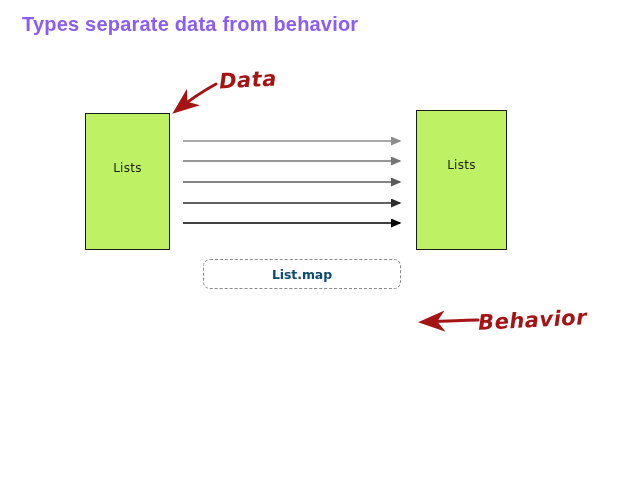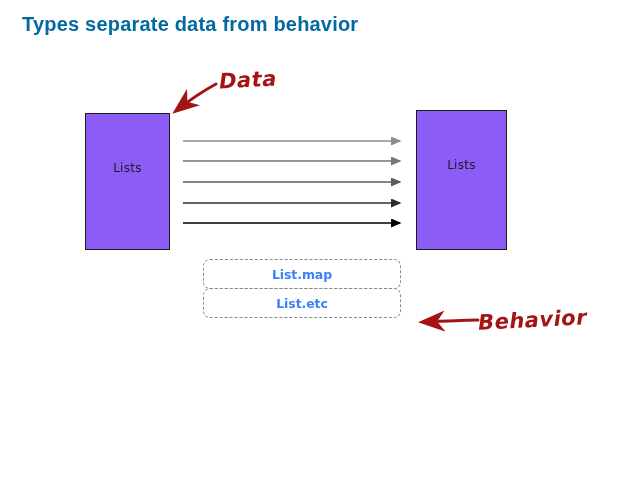--- a/index.html
+++ b/index.html
@@ -24,29 +24,29 @@
     background: #ffffff;
   }
 
   
   #slide-title {
     position: absolute;
     left: 22px;
     top: 13px;
     font-size: 20px;
     font-weight: bold;
-    color: #0369a1;
+    color: #8b5cf6;
     letter-spacing: 0.2px;
     white-space: nowrap;
   }
 
   
   .list-box {
     position: absolute;
-    background: #8b5cf6;
+    background: #bef264;
     border: 1.5px solid #1a1a1a;
     box-sizing: border-box;
     display: flex;
     align-items: center;
     justify-content: center;
     text-align: right;
   }
   .list-box .box-label {
     font-size: 12px;
     color: #1d1d1d;
@@ -92,21 +92,21 @@
     border-radius: 7px;
     display: flex;
     align-items: center;
     justify-content: center;
     background: transparent;
     margin-bottom: -1px;
   }
   .dashed-box .method-label {
     font-size: 12.5px;
     font-weight: bold;
-    color: #3b82f6;
+    color: #0c4a6e;
     font-family: "DejaVu Sans", sans-serif;
     letter-spacing: -0.1px;
   }
 
   
   .annotation-text {
     position: absolute;
     color: #a51414;
     font-family: "DejaVu Sans", sans-serif;
     font-weight: bold;
@@ -163,23 +163,20 @@
     <line x1="183" y1="161" x2="400" y2="161" stroke="#757575" stroke-width="1.5" marker-end="url(#ah2)"></line>
     <line x1="183" y1="182" x2="400" y2="182" stroke="#5a5a5a" stroke-width="1.5" marker-end="url(#ah3)"></line>
     <line x1="183" y1="203" x2="400" y2="203" stroke="#2e2e2e" stroke-width="1.5" marker-end="url(#ah4)"></line>
     <line x1="183" y1="223" x2="400" y2="223" stroke="#000000" stroke-width="1.5" marker-end="url(#ah5)"></line>
   </svg>
 
   <div id="behavior-stack">
     <div class="dashed-box">
       <span class="method-label">List.map</span>
     </div>
-    <div class="dashed-box">
-      <span class="method-label">List.etc</span>
-    </div>
   </div>
 
   <svg id="red-arrows" viewBox="0 0 638 479">
     <defs>
       <marker id="rah" markerWidth="9" markerHeight="9" refX="7" refY="4" orient="auto">
         <path d="M0,0.5 L9,4 L0,7.5 L2.6,4 z" fill="#a51414"></path>
       </marker>
     </defs>
     <path d="M216,84 C205,90 191,99 177,110" stroke="#a51414" stroke-width="3" fill="none" stroke-linecap="round" marker-end="url(#rah)"></path>
     <path d="M478,320 C466,320 446,321 424,322" stroke="#a51414" stroke-width="3" fill="none" stroke-linecap="round" marker-end="url(#rah)"></path>

